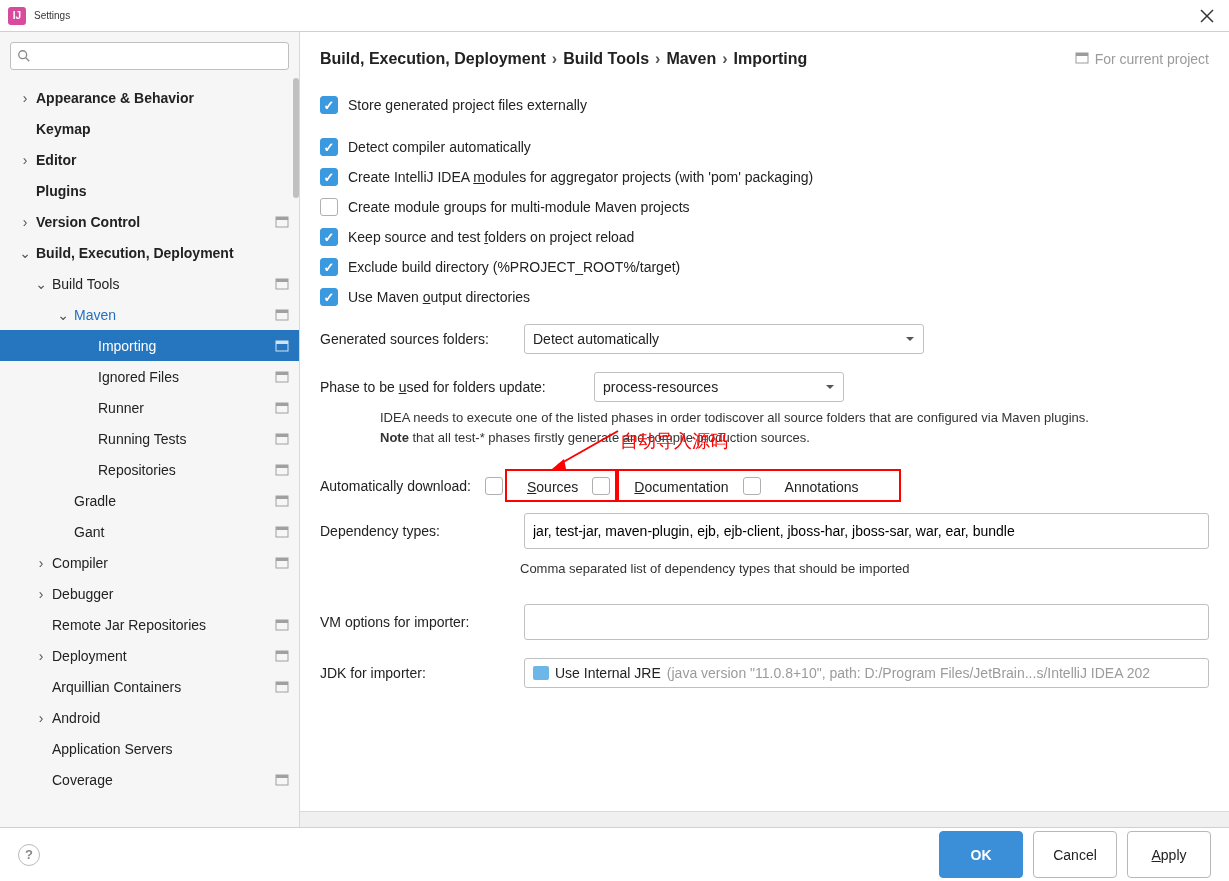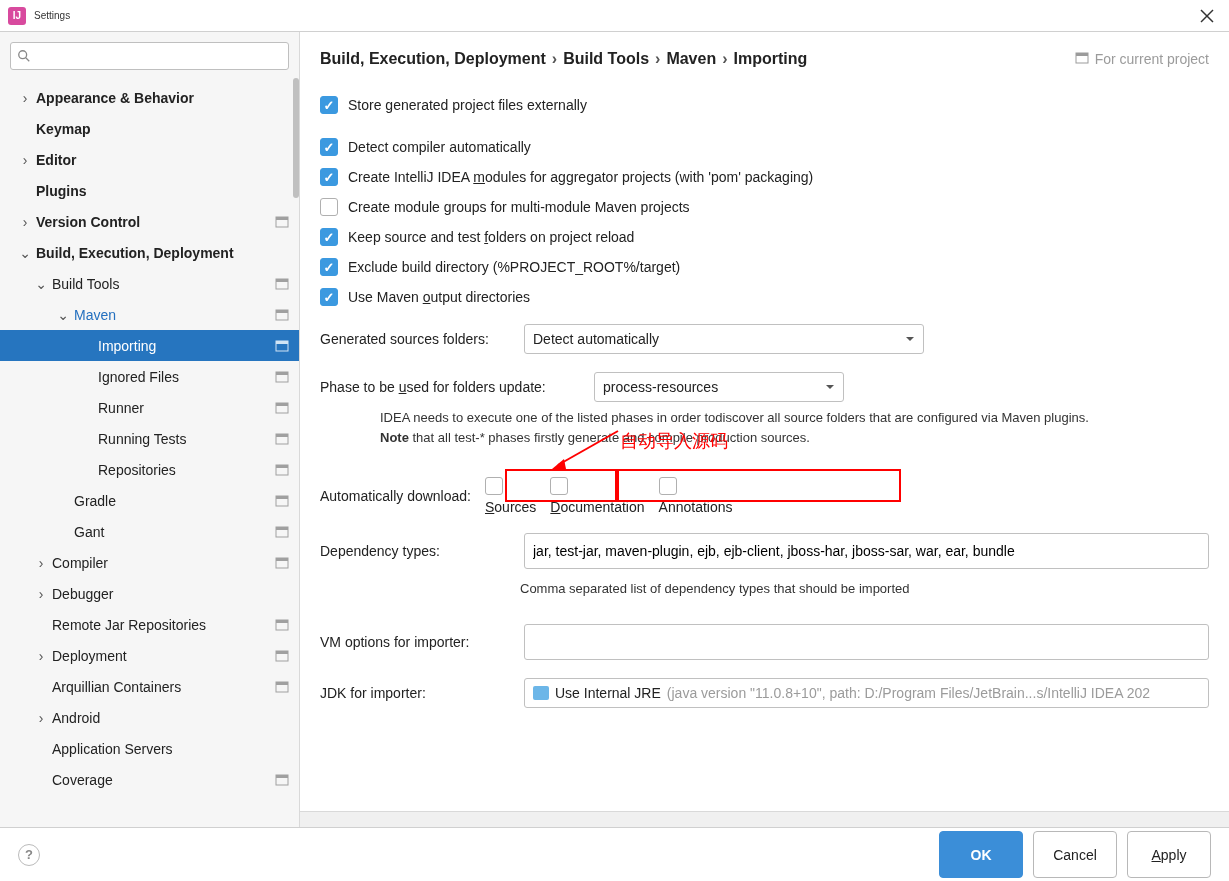--- a/index.html
+++ b/index.html
@@ -47,21 +47,21 @@
 .form-label { font-size: 14px; min-width: 190px; }
 .select { display: flex; align-items: center; height: 30px; border: 1px solid #c0c0c0; border-radius: 3px; padding: 0 8px; background: #fff; min-width: 260px; justify-content: space-between; cursor: pointer; }
 .select .sv { font-size: 14px; }
 .select svg { width: 10px; height: 10px; fill: #555; }
 .note-block { margin-left: 60px; font-size: 13px; color: #333; line-height: 1.5; margin-top: 6px; margin-bottom: 10px; position: relative; }
 .note-block .nb { font-weight: 700; }
 .red-annot { color: #ff0000; font-size: 18px; position: absolute; }
 .red-arrow { position: absolute; }
 .red-box { border: 2px solid #ff0000; position: absolute; pointer-events: none; }
 .download-row { display: flex; align-items: center; gap: 14px; margin: 30px 0 14px 0; position: relative; }
-.cb-inline { display: flex; align-items: flex-start; gap: 4px; flex-direction: column; }
+.cb-inline { display: flex; align-items: flex-end; gap: 24px; }
 .big-text { width: 100%; height: 30px; border: 1px solid #c0c0c0; border-radius: 3px; padding: 17px 8px; font-size: 14px; background: #fff; }
 .hint { font-size: 13px; color: #333; margin-top: 6px; margin-left: 200px; }
 .jdk-row .select { flex: 1; }
 .jdk-val { display: flex; align-items: center; gap: 6px; font-size: 14px; width: 100%; }
 .jdk-val .folder { width: 16px; height: 14px; background: #6cb6e8; border-radius: 2px; flex-shrink: 0; }
 .jdk-val .gray { color: #9b9b9b; }
 .hsb { height: 16px; background: #f0f0f0; border-top: 1px solid #d9d9d9; margin: 0; }
 .footer { height: 54px; border-top: 1px solid #d0d0d0; display: flex; align-items: center; padding: 0 18px; gap: 10px; background: #fff; }
 .footer .help { width: 22px; height: 22px; border: 1px solid #bbb; border-radius: 50%; display: flex; align-items: center; justify-content: center; color: #888; font-size: 13px; font-weight: bold; cursor: pointer; }
 .footer .spacer { flex: 1; }

